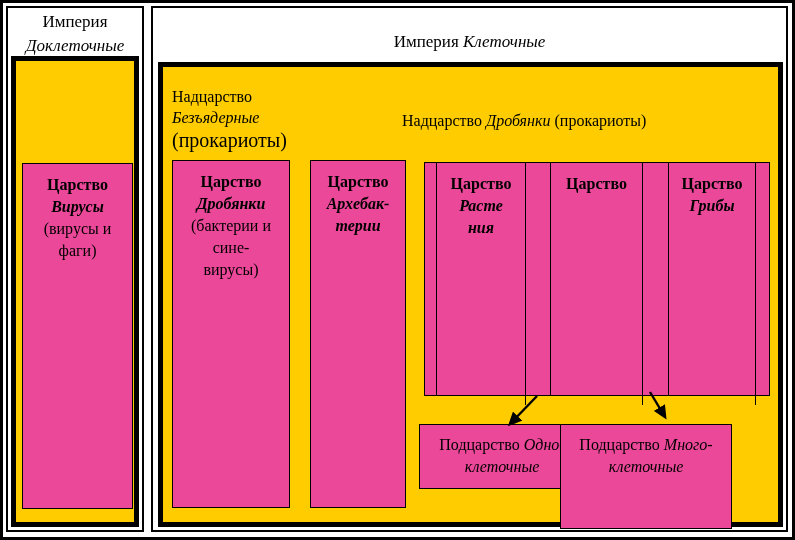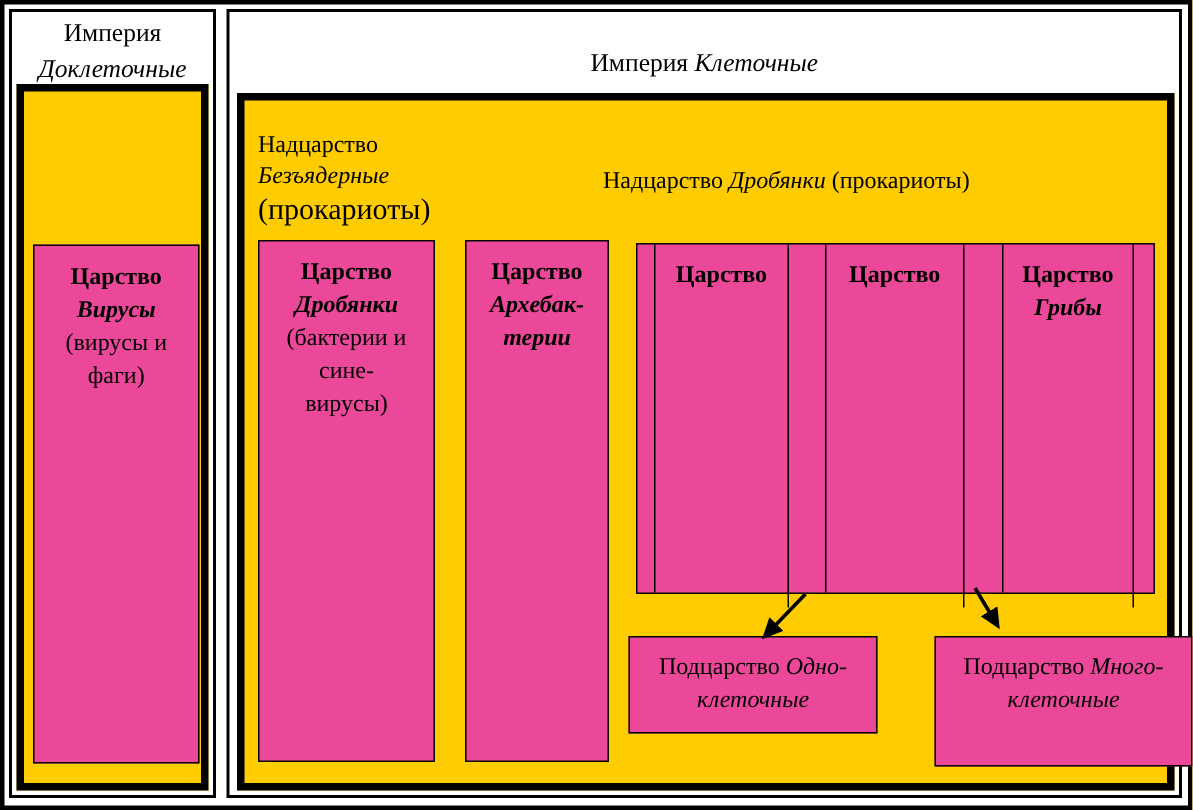--- a/index.html
+++ b/index.html
@@ -80,40 +80,42 @@
 <div class="abs wbox boxtext" style="left:310px;top:160px;width:96px;height:348px;padding-top:10px;">
   <div class="b">Царство</div>
   <div class="b it ml">Архебак-
 терии</div>
 </div>
 
 <div class="abs wbox cells" style="left:424px;top:162px;width:346px;height:234px;">
   <div class="cell" style="width:11px;"></div>
   <div class="cell celltext boxtext" style="width:88px;">
     <div class="b">Царство</div>
+    <div class="b it ml">Расте
+ния</div>
   </div>
   <div class="cell" style="width:24px;"></div>
   <div class="cell celltext boxtext" style="width:91px;">
     <div class="b">Царство</div>
   </div>
   <div class="cell" style="width:25px;"></div>
   <div class="cell celltext boxtext" style="width:86px;">
     <div class="b">Царство</div>
     <div class="b it ml">Грибы</div>
   </div>
   <div class="cell" style="flex:1;"></div>
 </div>
 
 <div class="abs wbox boxtext" style="left:419px;top:424px;width:166px;height:65px;padding-top:9px;">
   <span>Подцарство</span>
   <span class="it ml">Одно-
 клеточные</span>
 </div>
 
-<div class="abs wbox boxtext" style="left:623px;top:424px;width:172px;height:87px;padding-top:9px;">
+<div class="abs wbox boxtext" style="left:560px;top:424px;width:172px;height:105px;padding-top:9px;">
   <span>Подцарство</span>
   <span class="it ml">Много-
 клеточные</span>
 </div>
 
 <svg class="abs" style="left:0;top:0;pointer-events:none;" width="795" height="540" viewBox="0 0 795 540">
   <defs>
     <marker id="ah" markerUnits="userSpaceOnUse" markerWidth="15" markerHeight="13" refX="11" refY="6.5" orient="auto">
       <path d="M0,0 L14,6.5 L0,13 Z" fill="#000"></path>
     </marker>

